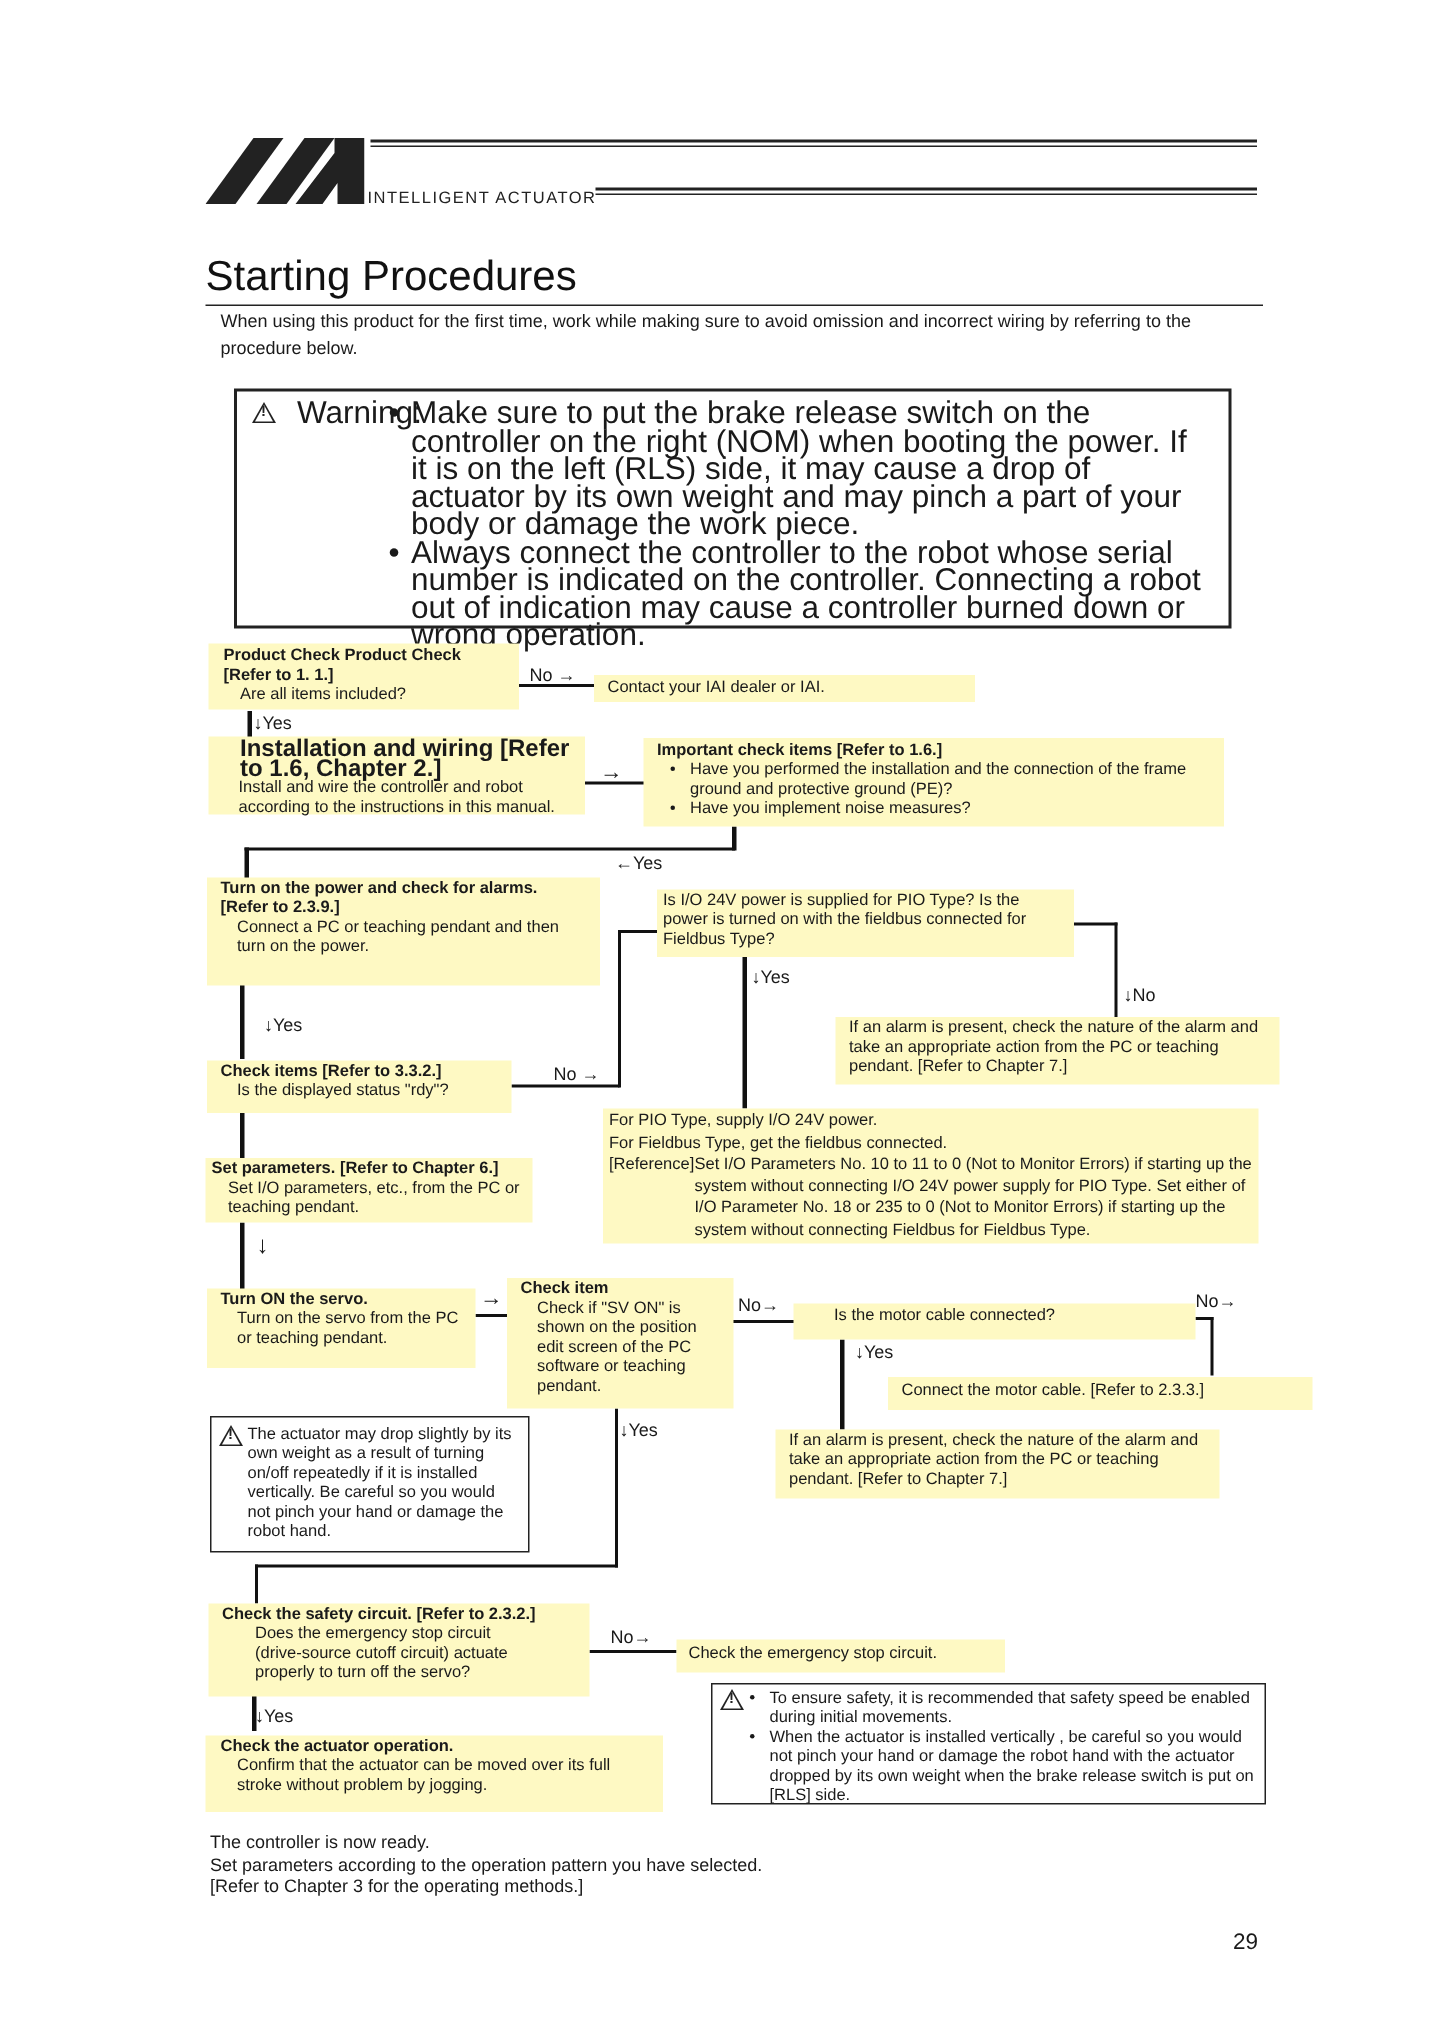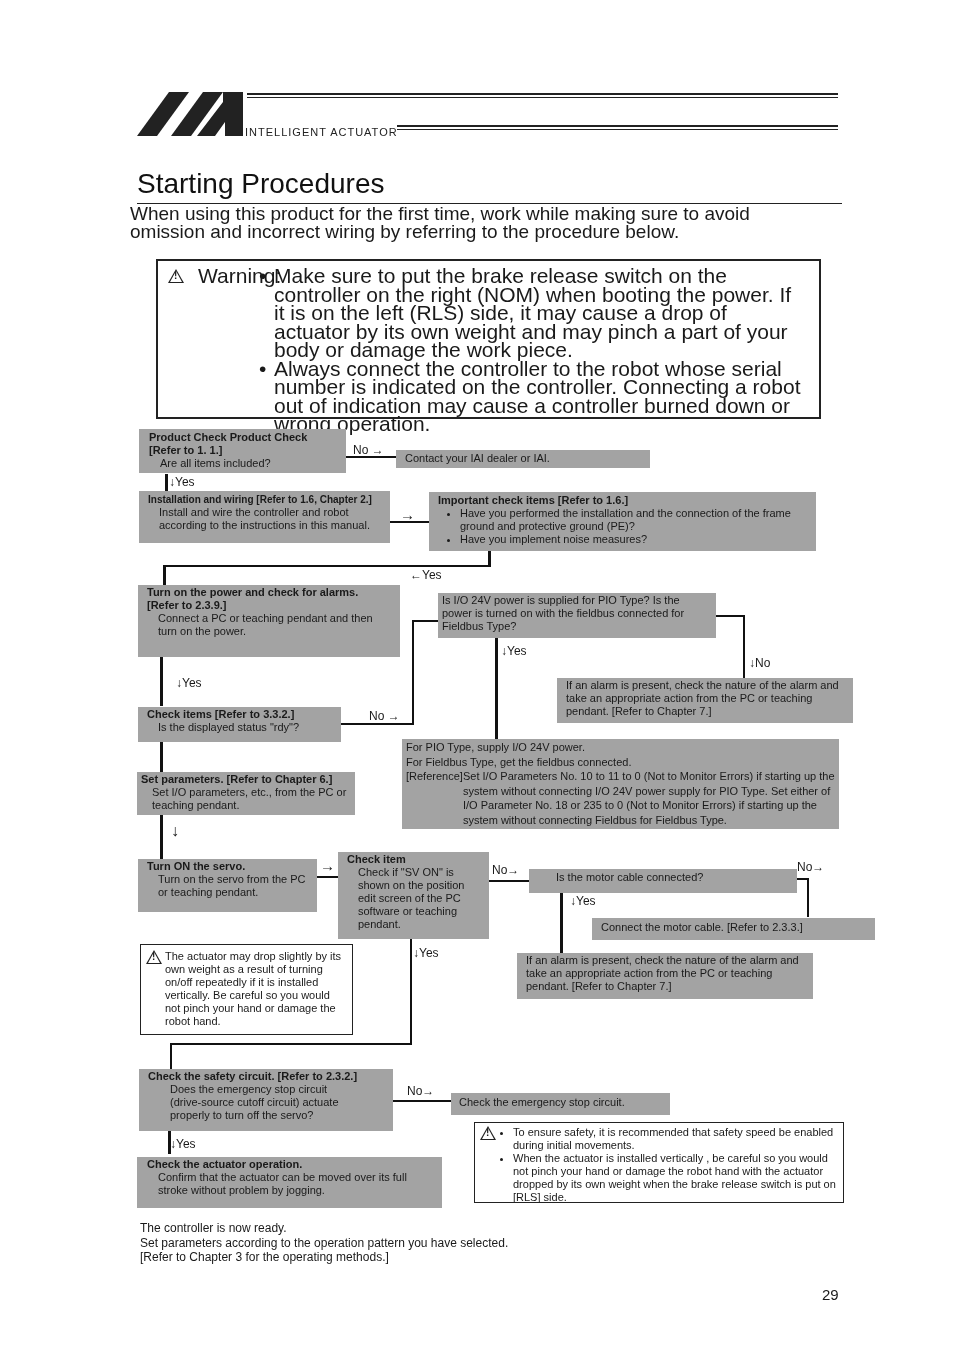--- a/index.html
+++ b/index.html
@@ -1,18 +1,18 @@
 <!DOCTYPE html>
 <html><head>
 <meta charset="utf-8">
 <style>
   html,body{margin:0;padding:0;background:#fff;}
   body{width:954px;height:1350px;position:relative;font-family:"Liberation Sans",sans-serif;color:#1a1a1a;overflow:hidden;}
   .abs{position:absolute;}
-  .box{position:absolute;background:#a3a3a3;font-size:11px;line-height:13px;box-sizing:border-box;}
+  .box{position:absolute;background:#fef9c3;font-size:11px;line-height:13px;box-sizing:border-box;}
   .box b{font-weight:bold;display:block;}
   .ind{padding-left:11px;display:block;}
   .ln{position:absolute;background:#111;}
   .lbl{position:absolute;font-size:12px;line-height:14px;white-space:nowrap;}
   .note{position:absolute;border:1.5px solid #222;background:#fff;font-size:11px;line-height:13px;box-sizing:border-box;}
   ul.b{margin:0;padding:0 0 0 22px;}
   ul.b li{margin:0;}
   .warn-icon{display:inline-block;width:0;height:0;border-left:8px solid transparent;border-right:8px solid transparent;border-bottom:14px solid #222;position:relative;}
   .warn-icon::after{content:"";position:absolute;left:-6px;top:2px;border-left:6px solid transparent;border-right:6px solid transparent;border-bottom:11px solid #fff;}
   .warn-icon::before{content:"!";position:absolute;left:-2px;top:0px;font-size:10px;font-weight:bold;color:#222;z-index:2;line-height:14px;}
@@ -26,21 +26,21 @@
     <polygon points="34,44 66,0 86,0 54,44" fill="#222"></polygon>
     <polygon points="60,44 86,10 86,0 106,0 106,44 88,44 88,30 78,44" fill="#222"></polygon>
   </svg>
 </div>
 <div class="abs" style="left:247px;top:93px;width:591px;height:2px;border-bottom:1px solid #222;border-top:2px solid #222;"></div>
 <div class="abs" style="left:245px;top:126px;font-size:11px;letter-spacing:1px;color:#222;">INTELLIGENT ACTUATOR</div>
 <div class="abs" style="left:397px;top:125px;width:441px;height:2px;border-top:2px solid #222;border-bottom:1px solid #222;"></div>
 
 <div class="abs" style="left:137px;top:168px;font-size:28px;color:#111;">Starting Procedures</div>
 <div class="abs" style="left:137px;top:203px;width:705px;height:1px;background:#222;"></div>
-<div class="abs" style="left:130px;top:205px;width:700px;font-size:19px;line-height:18px;">When using this product for the first time, work while making sure to avoid omission and incorrect wiring by referring to the procedure below.</div>
+<div class="abs" style="left:147px;top:205px;width:700px;font-size:12px;line-height:18px;">When using this product for the first time, work while making sure to avoid omission and incorrect wiring by referring to the procedure below.</div>
 
 <div class="abs" style="left:156px;top:259px;width:665px;height:160px;border:2px solid #222;box-sizing:border-box;font-size:21px;line-height:18.5px;">
   <span class="abs" style="left:10px;top:6px;"><span class="warn-icon"></span></span>
   <span class="abs" style="left:40px;top:6px;">Warning:</span>
   <div class="abs" style="left:116px;top:6px;width:530px;">
     <div style="position:relative;padding-left16px;"><span class="abs" style="left:-15px;">•</span><span>Make sure to put the brake release switch on the controller on the right (NOM) when booting the power. If it is on the left (RLS) side, it may cause a drop of actuator by its own weight and may pinch a part of your body or damage the work piece.</span></div>
     <div style="position:relative;"><span class="abs" style="left:-15px;">•</span><span>Always connect the controller to the robot whose serial number is indicated on the controller. Connecting a robot out of indication may cause a controller burned down or wrong operation.</span></div>
   </div>
 </div>
 
@@ -73,21 +73,21 @@
 <div class="box" style="left:139px;top:429px;width:207px;height:44px;padding:2px 0 0 10px;">
   <b>Product Check Product Check</b>
   <b>[Refer to 1. 1.]</b>
   <span class="ind">Are all items included?</span>
 </div>
 <span class="lbl" style="left:353px;top:443px;">No →</span>
 <div class="box" style="left:396px;top:450px;width:254px;height:18px;padding:2px 0 0 9px;"><span>Contact your IAI dealer or IAI.</span></div>
 <span class="lbl" style="left:169px;top:475px;">↓Yes</span>
 
 <div class="box" style="left:139px;top:491px;width:251px;height:52px;padding:2px 0 0 9px;">
-  <b style="font-size:10px;">Installation and wiring [Refer to 1.6, Chapter 2.]</b>
+  <b style="font-size:16px;margin-left:12px;">Installation and wiring [Refer to 1.6, Chapter 2.]</b>
   <span class="ind" style="width:220px;">Install and wire the controller and robot according to the instructions in this manual.</span>
 </div>
 <span class="lbl" style="left:400px;top:508px;font-size:15px;">→</span>
 
 <div class="box" style="left:429px;top:492px;width:387px;height:59px;padding:2px 8px 0 9px;">
   <b>Important check items [Refer to 1.6.]</b>
   <ul class="b" style="padding-left:22px;">
     <li>Have you performed the installation and the connection of the frame ground and protective ground (PE)?</li>
     <li>Have you implement noise measures?</li>
   </ul>

